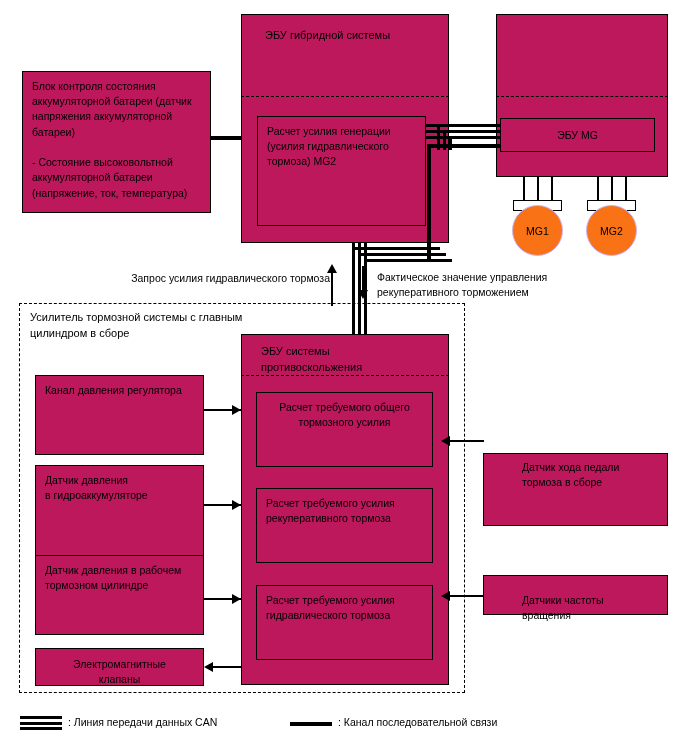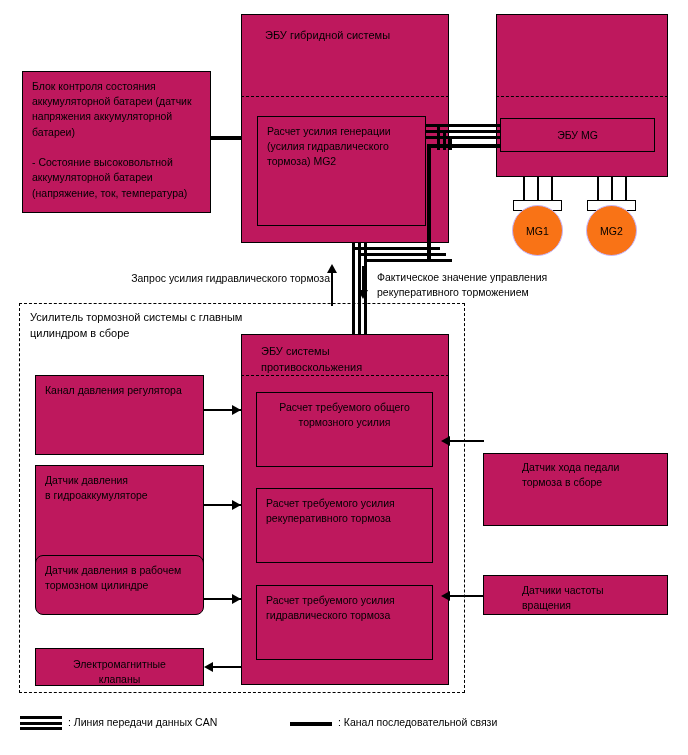--- a/index.html
+++ b/index.html
@@ -218,36 +218,36 @@
 
   <div class="box" style="left:35px; top:375px; width:169px; height:80px;">Канал давления регулятора</div>
   <div class="seg thin-h" style="left:204px; top:409px; width:37px; height:1.5px;"></div>
   <div class="arrow arrow-r" style="left:232px; top:405px;"></div>
 
   <div class="box" style="left:35px; top:465px; width:169px; height:100px;">Датчик давления
 в гидроаккумуляторе</div>
   <div class="seg thin-h" style="left:204px; top:504px; width:37px; height:1.5px;"></div>
   <div class="arrow arrow-r" style="left:232px; top:500px;"></div>
 
-  <div class="box" style="left:35px; top:555px; width:169px; height:60px;border-radius:8px;">Датчик давления в рабочем
+  <div class="box" style="left:35px; top:555px; width:169px; height:80px;">Датчик давления в рабочем
 тормозном цилиндре</div>
   <div class="seg thin-h" style="left:204px; top:598px; width:37px; height:1.5px;"></div>
   <div class="arrow arrow-r" style="left:232px; top:594px;"></div>
 
   <div class="box center-title" style="left:35px; top:648px; width:169px; height:38px; padding-top:8px;">Электромагнитные
 клапаны</div>
   <div class="seg thin-h" style="left:213px; top:666px; width:28px; height:1.5px;"></div>
   <div class="arrow arrow-l" style="left:204px; top:662px;"></div>
 
   <div class="box center-title" style="left:483px; top:405px; width:185px; height:73px; text-align:left; padding-left:38px;margin-top:48px;">Датчик хода педали
 тормоза в сборе</div>
   <div class="seg thin-h" style="left:449px; top:440px; width:35px; height:1.5px;"></div>
   <div class="arrow arrow-l" style="left:441px; top:436px;"></div>
 
-  <div class="box center-title" style="left:483px; top:575px; width:185px; height:40px; text-align:left; padding-left:38px; padding-top:7px;">Датчики частоты
+  <div class="box center-title" style="left:483px; top:575px; width:185px; height:40px; text-align:left; padding-left:38px; padding-top:17px;">Датчики частоты
 вращения</div>
   <div class="seg thin-h" style="left:449px; top:595px; width:35px; height:1.5px;"></div>
   <div class="arrow arrow-l" style="left:441px; top:591px;"></div>
 
   <div class="legend-can" style="left:20px; top:716px; width:42px;">
     <i></i>
       <i></i>
       <i></i>
   </div>
   <div class="legend-text" style="left:68px; top:716px;">: Линия передачи данных CAN</div>

